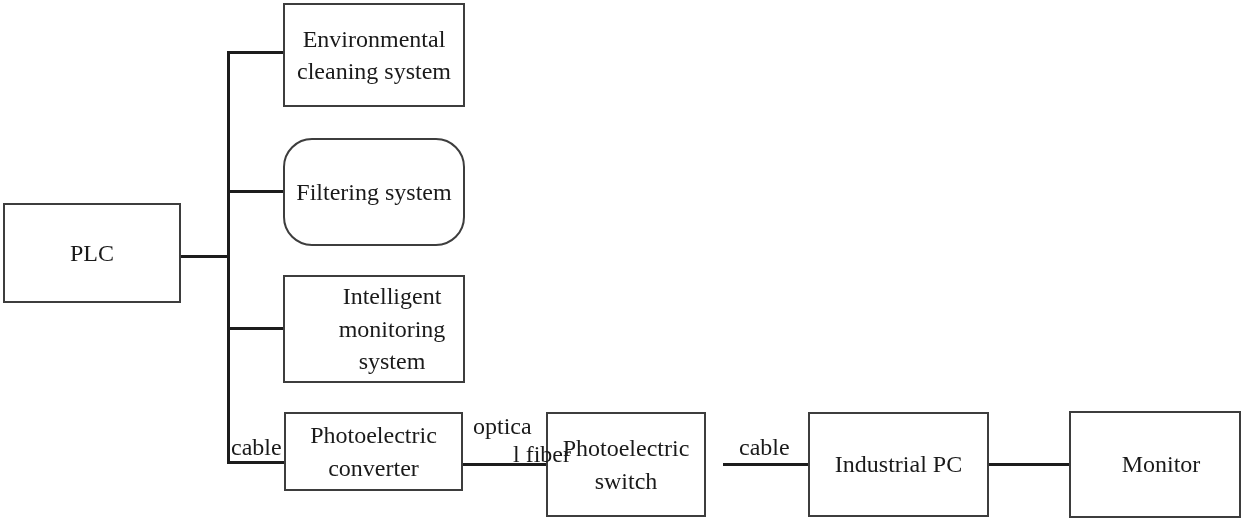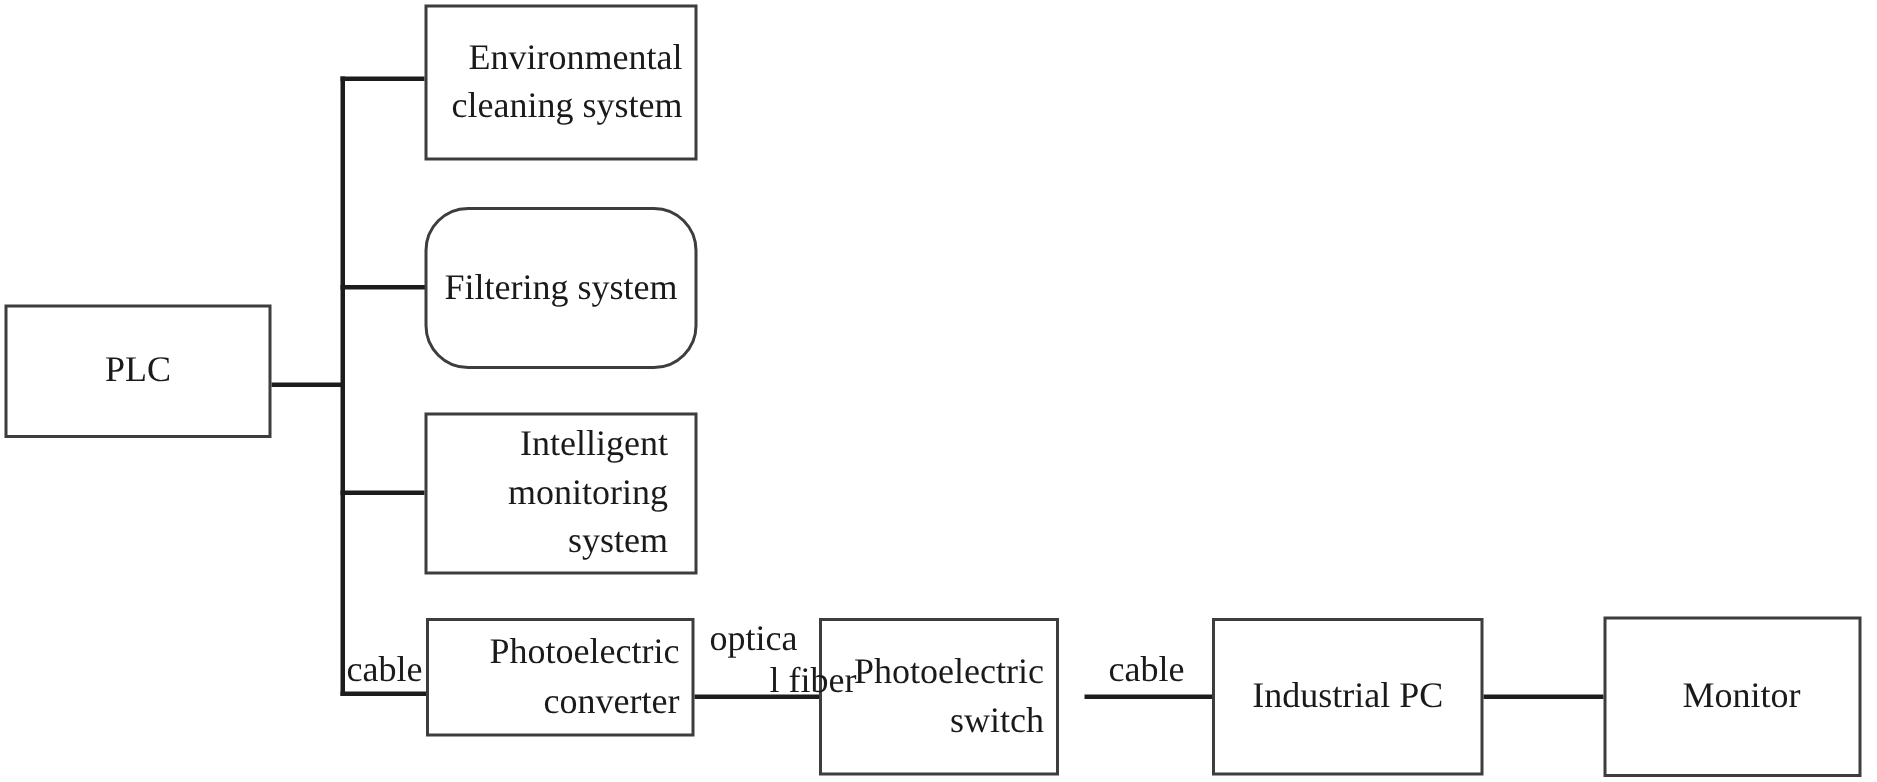--- a/index.html
+++ b/index.html
@@ -16,21 +16,21 @@
     font-family: "Liberation Serif", "DejaVu Serif", serif;
     color: #1a1a1a;
   }
   .box {
     position: absolute;
     background: #ffffff;
     border: 2px solid #3d3d3d;
     display: flex;
     align-items: center;
     justify-content: center;
-    text-align: right;
+    text-align: center;
     font-size: 24px;
     line-height: 1.35;
     box-sizing: border-box;
     z-index: 2;
   }
   .box-label {
     display: block;
     padding: 0 8px;
   }
   .hline, .vline {
@@ -57,21 +57,21 @@
   <div class="hline" style="left:179px; top:255px; width:51px;"></div>
   <div class="vline" style="left:227px; top:51px; height:413px;"></div>
   <div class="hline" style="left:227px; top:51px; width:58px;"></div>
   <div class="hline" style="left:227px; top:190px; width:58px;"></div>
   <div class="hline" style="left:227px; top:327px; width:58px;"></div>
   <div class="hline" style="left:227px; top:461px; width:59px;"></div>
   <div class="hline" style="left:461px; top:463px; width:87px;"></div>
   <div class="hline" style="left:723px; top:463px; width:87px;"></div>
   <div class="hline" style="left:987px; top:463px; width:84px;"></div>
 
-  <div class="box" style="left:3px; top:203px; width:178px; height:89px;">
+  <div class="box" style="left:3px; top:203px; width:178px; height:100px;">
     <span class="box-label">PLC</span>
   </div>
 
   <div class="box" style="left:283px; top:3px; width:182px; height:104px;">
     <span class="box-label">Environmental cleaning system</span>
   </div>
 
   <div class="box" style="left:283px; top:138px; width:182px; height:108px;border-radius:29px;">
     <span class="box-label">Filtering system</span>
   </div>

